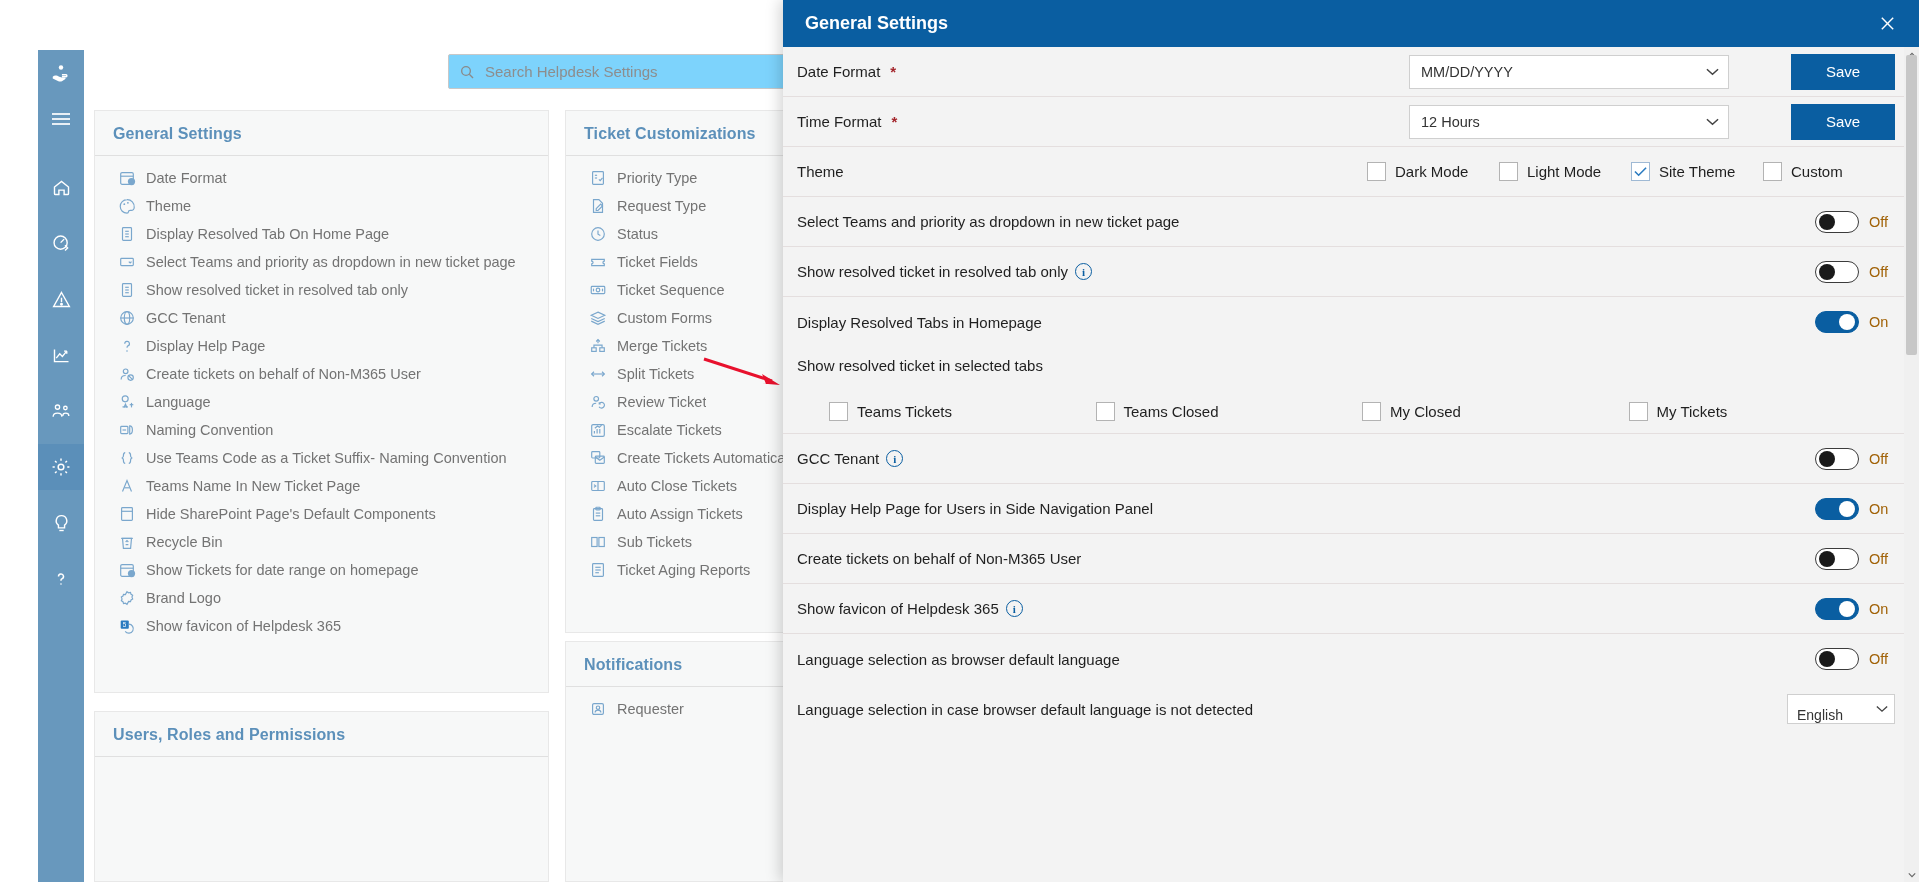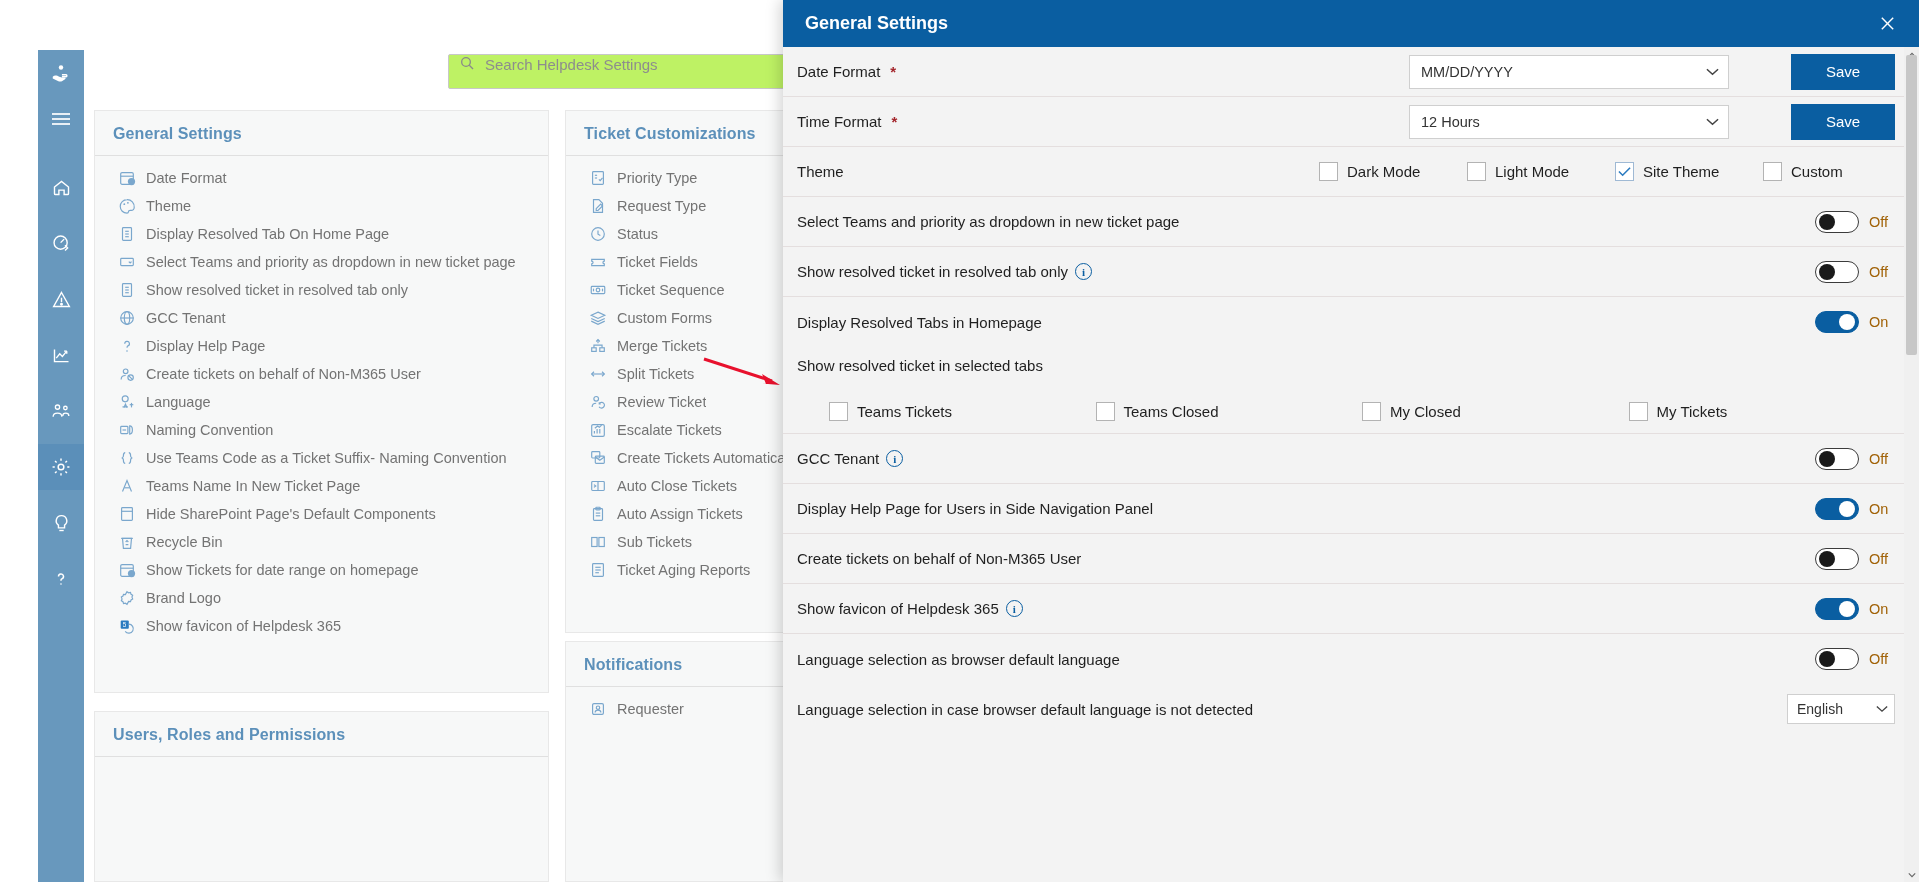--- a/index.html
+++ b/index.html
@@ -27,22 +27,22 @@
   .rail-item.active { background: #5b8fb9; }
   .rail-item svg { display: block; }
   .rail-spacer-sm { height: 10px; }
   .rail-spacer-md { height: 22px; }
 
   
   .search-wrap {
     position: absolute; left: 448px; top: 54px;
     width: 470px; height: 35px;
     border: 1px solid #c8c8c8; border-radius: 2px;
-    background: #bef264;
-    display: flex; align-items: flex-start; padding: 0 10px;
+    background: #7dd3fc;
+    display: flex; align-items: center; padding: 0 10px;
   }
   .search-icon { color: #8a8a8a; margin-right: 8px; display: flex; }
   .search-input {
     border: none; outline: none; flex: 1;
     font-family: "Liberation Sans", sans-serif;
     font-size: 15px; color: #6f6f6f; background: transparent;
   }
   .search-input::placeholder { color: #8d8d8d; }
 
   
@@ -122,39 +122,39 @@
     width: 320px; height: 34px;
     background: #fff; border: 1px solid #cfcfcf;
     display: flex; align-items: center;
     padding: 0 28px 0 11px;
     font-size: 14.5px; color: #333;
   }
   .select .chev {
     position: absolute; right: 9px; top: 50%; transform: translateY(-50%);
     color: #444; display: flex;
   }
-  .select.small { width: 108px; height: 30px; font-size: 14px; padding: 0 22px 0 9px; }
+  .select.small { width: 108px; height: 30px; font-size: 14px; padding: 0 22px 0 9px; align-items: flex-end; }
   .select.small .chev { right: 6px; }
 
   .save-btn {
     width: 104px; height: 36px; background: #0a5ea1; color: #fff;
     border: none; font-size: 15px; font-family: "Liberation Sans", sans-serif;
     cursor: pointer; margin-left: 62px;
   }
 
   .cbox {
     width: 19px; height: 19px; border: 1px solid #b3b3b3; background: #fff;
     display: inline-flex; align-items: center; justify-content: center;
     flex: 0 0 19px;
   }
   .cbox.checked { border-color: #9fb9d4; }
   .cbox svg { display: block; }
   .cb-group { display: flex; align-items: center; gap: 9px; font-size: 15px; color: #1f1f1f; }
 
-  .theme-opts { display: flex; align-items: center; gap: 16px; }
+  .theme-opts { display: flex; align-items: center; gap: 0; }
   .theme-opts .cb-group { width: 132px; }
 
   .toggle {
     width: 44px; height: 22px; border-radius: 11px;
     border: 1px solid #3b3b3b; background: #fff;
     position: relative; flex: 0 0 44px; cursor: pointer;
   }
   .toggle .knob {
     position: absolute; top: 2px; left: 3px;
     width: 16px; height: 16px; border-radius: 50%; background: #1a1a1a;

